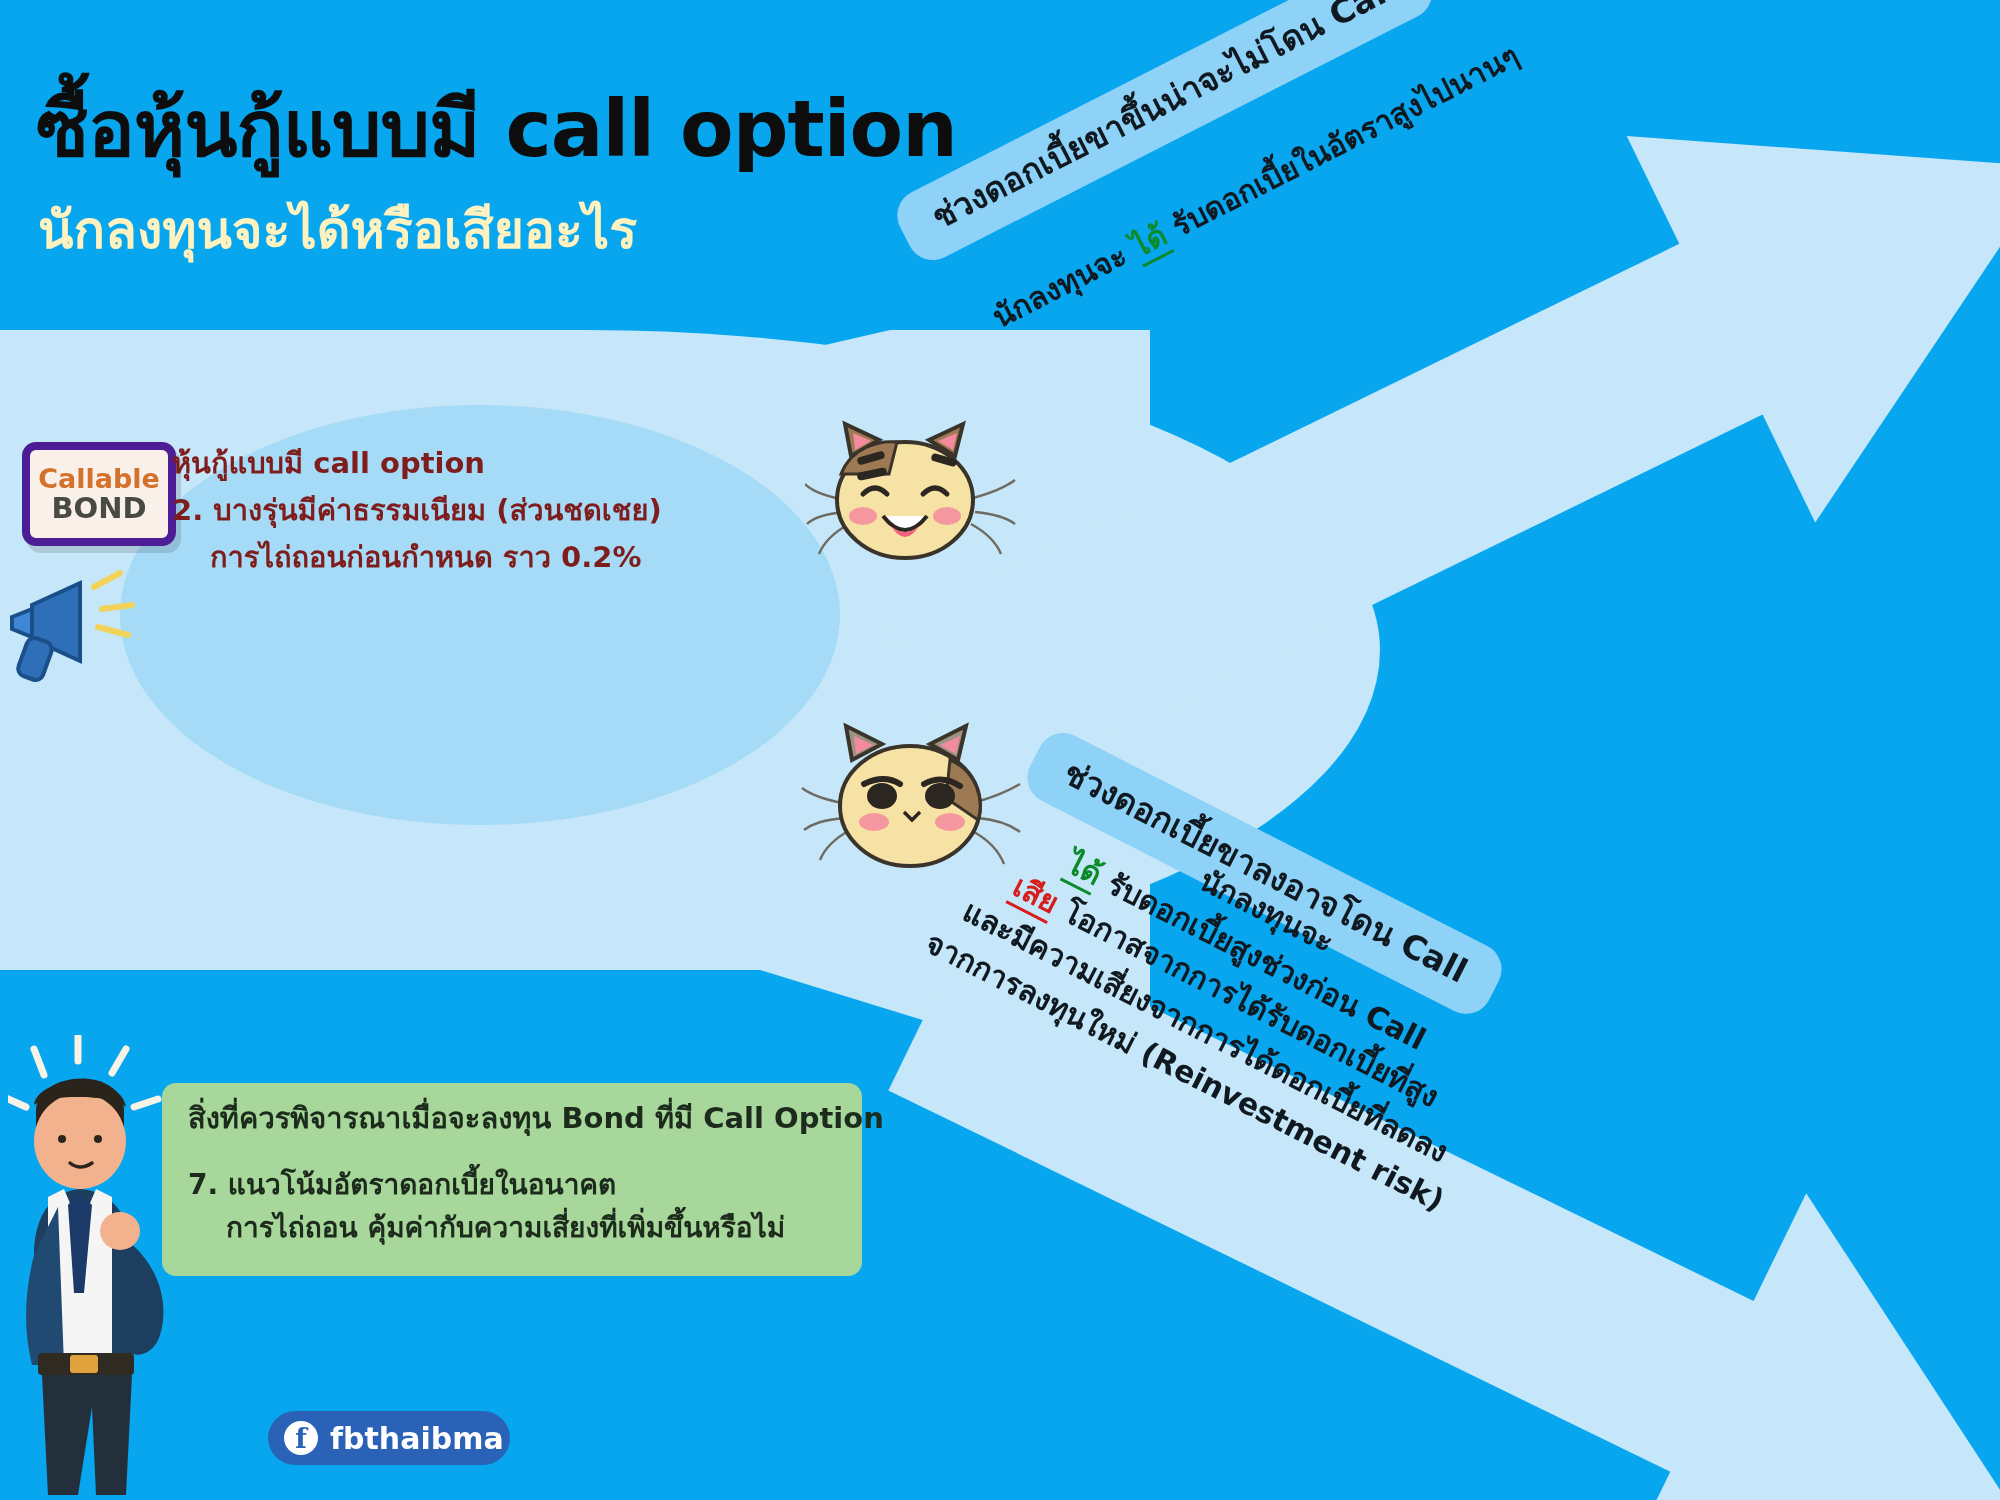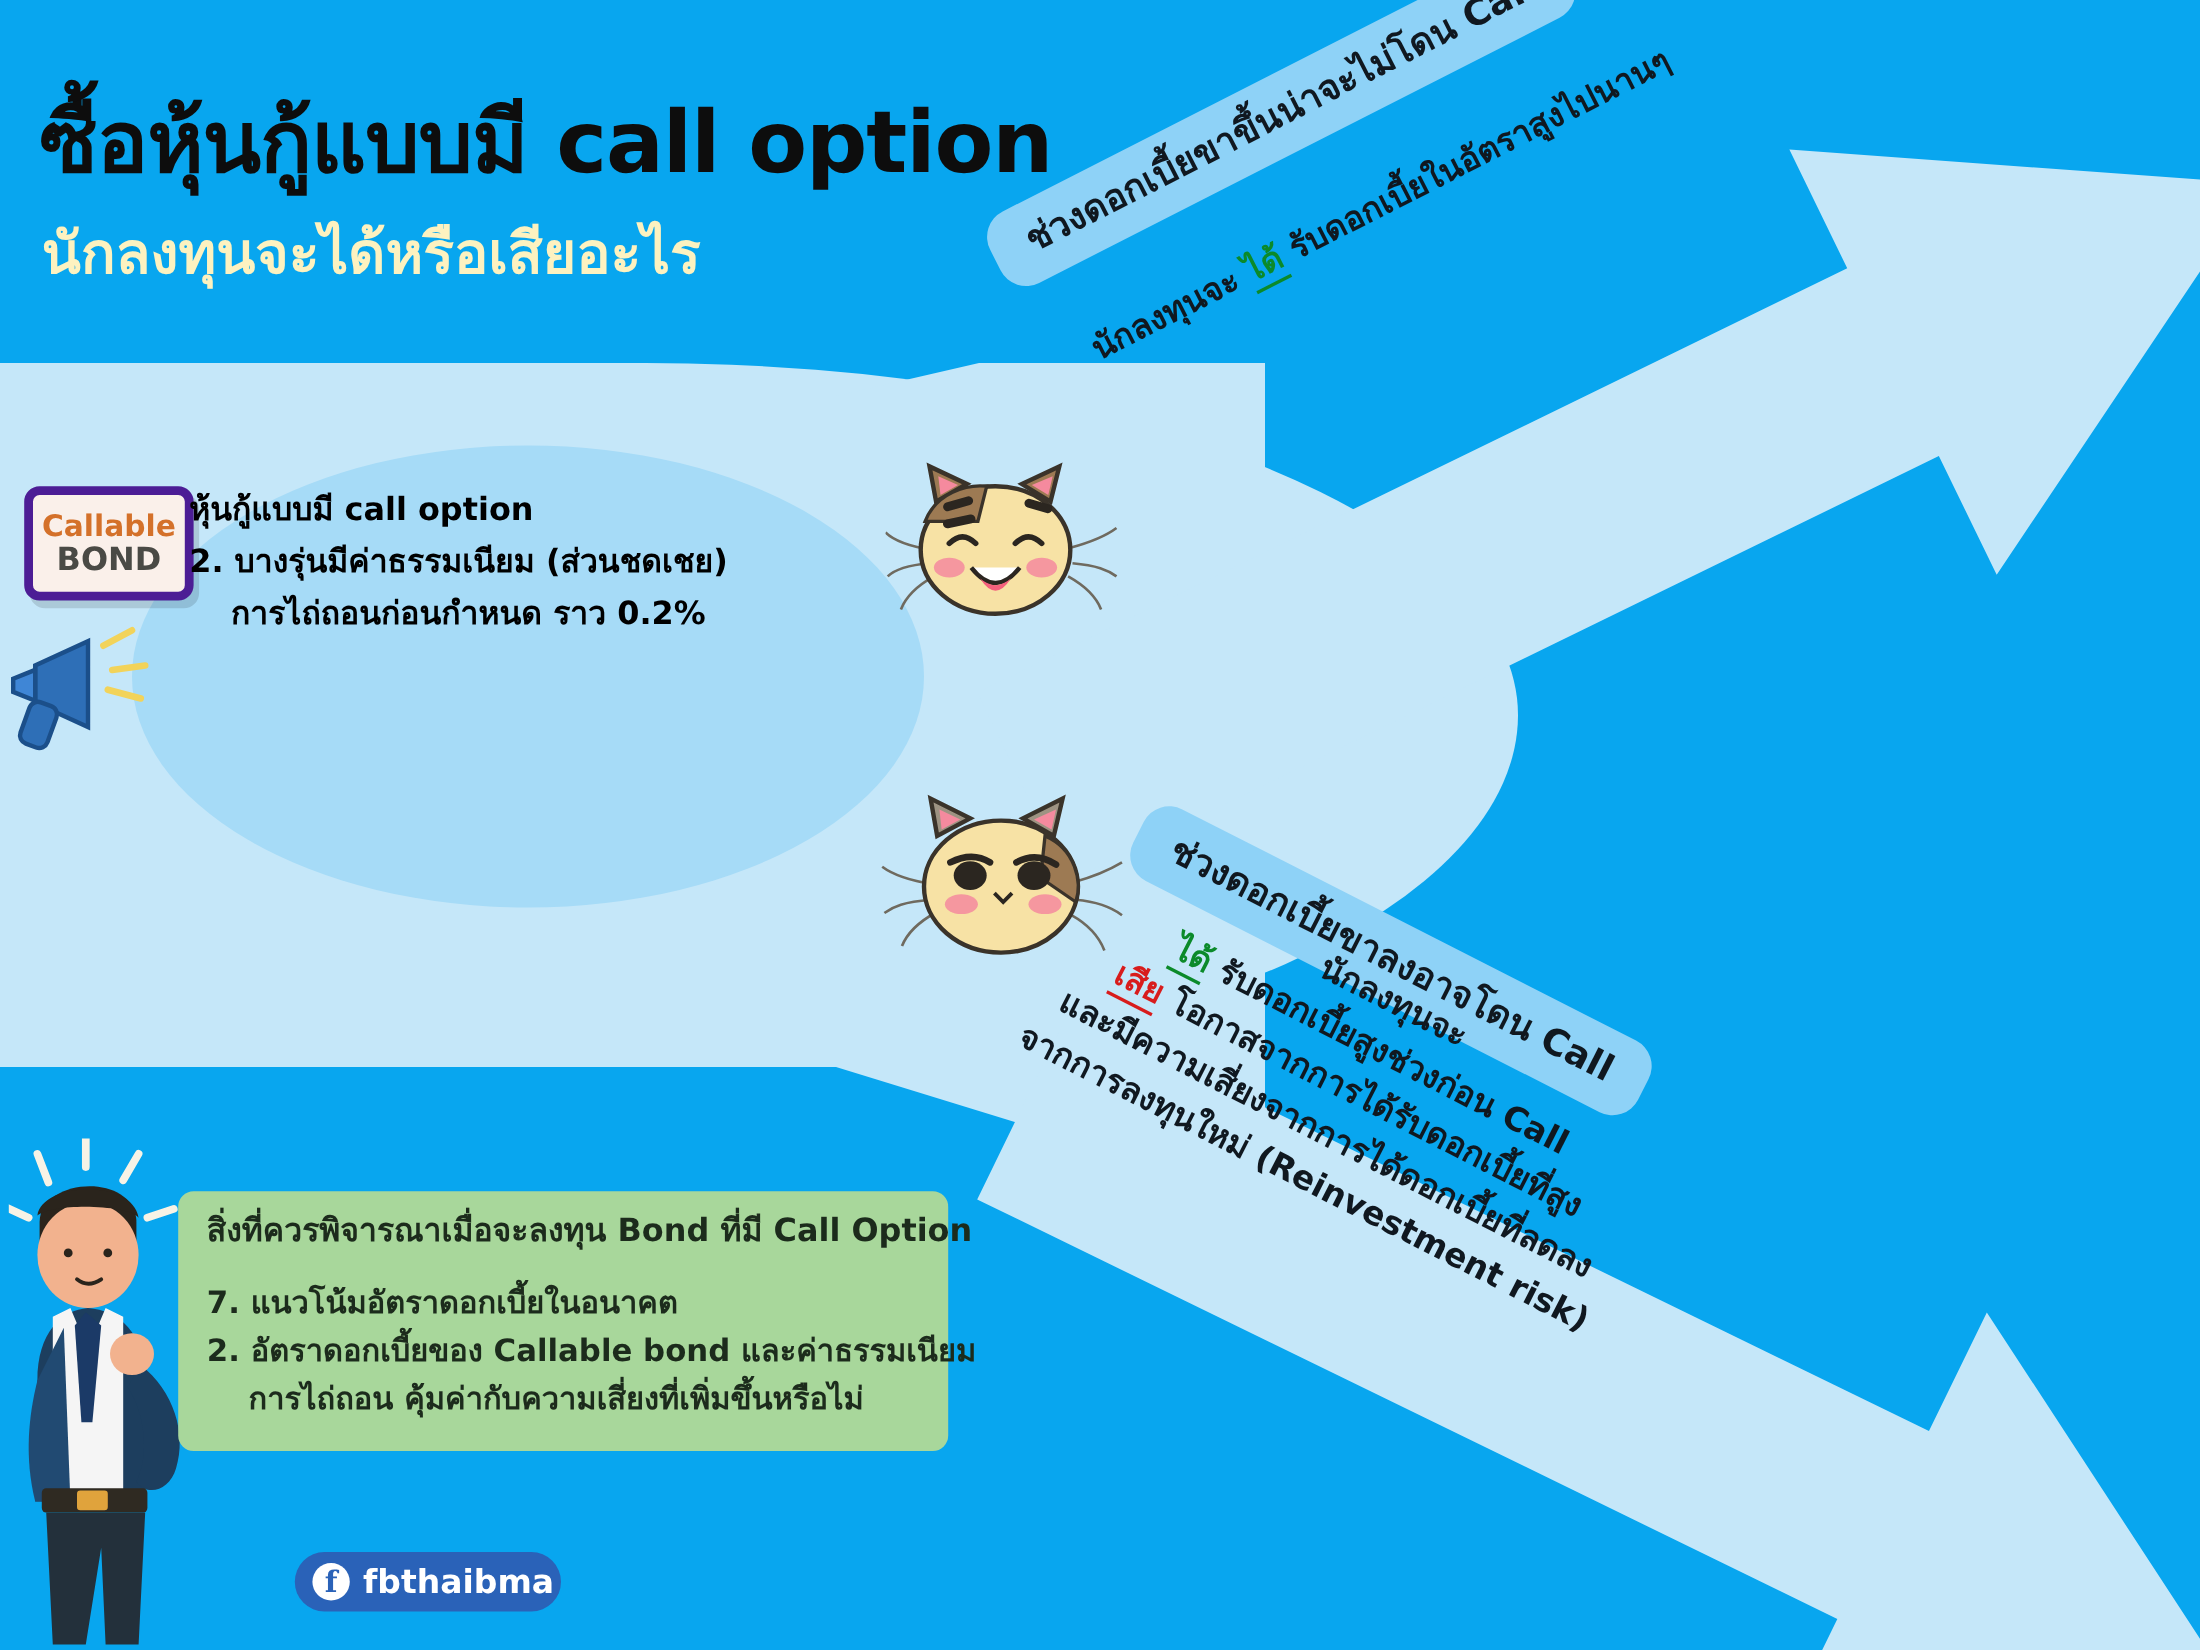--- a/index.html
+++ b/index.html
@@ -164,21 +164,21 @@
   .bond-badge .l2 { font-size: 29px; font-weight:800; color:#4a4a45; }
 
   
   .megaphone { position:absolute; left: 2px; top: 565px; width: 170px; height: 130px;}
 
   
   .info-list {
     position: absolute;
     left: 172px; top: 440px;
     font-size: 29px;
-    color: #000000;
+    color: #7f1d1d;
     line-height: 1.62;
     font-weight: 600;
   }
   .info-list .row { white-space: nowrap; }
   .info-list .cont { padding-left: 38px; }
 
   
   .green-box {
     position: absolute;
     left: 162px; top: 1083px;
@@ -377,21 +377,20 @@
     <path d="M 120 206 C 150 230 162 268 152 300 C 146 320 126 326 116 312 C 128 288 124 250 108 226 Z" fill="#1d3e5e"></path>
     <ellipse cx="112" cy="196" rx="20" ry="19" fill="#f2b28e"></ellipse>
     <rect x="30" y="318" width="96" height="22" rx="4" fill="#2f2a22"></rect>
     <rect x="62" y="320" width="28" height="18" rx="3" fill="#e0a33c"></rect>
     <path d="M 34 340 L 124 340 L 118 460 L 88 460 L 84 372 L 70 460 L 40 460 Z" fill="#23303b"></path>
   </svg>
 
   <div class="green-box">
     <div class="gb-head">สิ่งที่ควรพิจารณาเมื่อจะลงทุน Bond ที่มี Call Option</div>
     <div class="gb-row">7. แนวโน้มอัตราดอกเบี้ยในอนาคต</div>
-    <div class="gb-row">2. อัตราดอกเบี้ยของ Callable bond และค่าธรรมเนียม</div>
     <div class="gb-row gb-cont">การไถ่ถอน คุ้มค่ากับความเสี่ยงที่เพิ่มขึ้นหรือไม่</div>
   </div>
 
   <div class="fb-pill">
     <div class="fb-circle">f</div>
     <div class="fb-text">fbthaibma</div>
   </div>
 
 
 </div>

